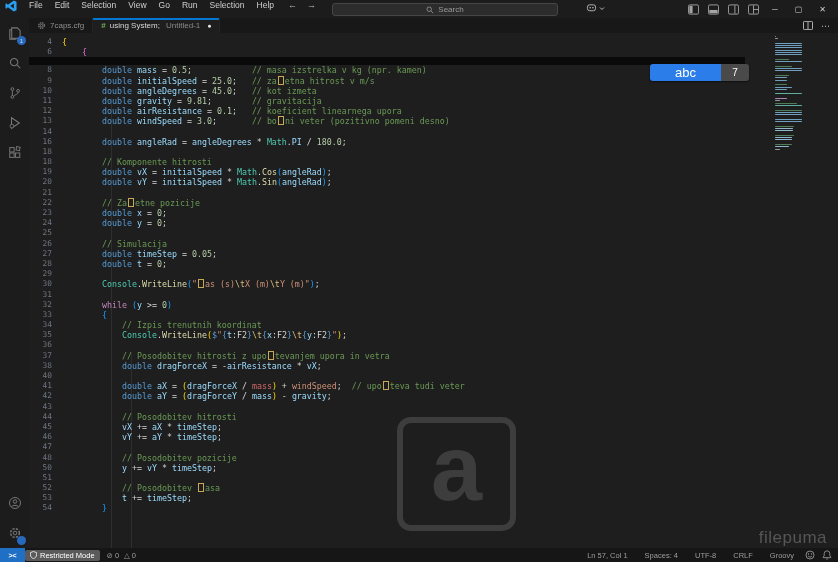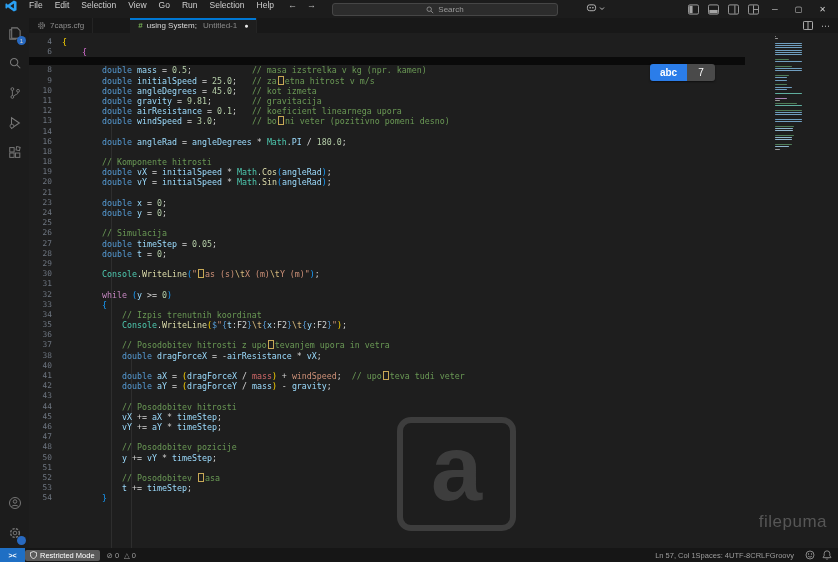--- a/index.html
+++ b/index.html
@@ -20,21 +20,21 @@
   .win-ctl{font-size:8px;color:#cfcfcf;padding:0 4px;}
   
   .activitybar{position:absolute;left:0;top:18px;width:29px;height:530px;background:#1c1c1c;
                border-right:1px solid #2b2b2b;display:flex;flex-direction:column;align-items:center;}
   .ab-icon{position:relative;width:29px;height:30px;display:flex;align-items:center;justify-content:center;opacity:.8;}
   .ab-badge{position:absolute;right:3px;bottom:3px;min-width:9px;height:9px;border-radius:5px;background:#2b7de9;
             color:#fff;font-size:6px;display:flex;align-items:center;justify-content:center;}
   .ab-bottom{margin-top:auto;display:flex;flex-direction:column;align-items:center;}
   
   .tabbar{position:absolute;left:29px;top:18px;width:809px;height:15px;background:#181818;display:flex;
-          font-size:8px;border-bottom:1px solid #151515;gap:37px;}
+          font-size:8px;border-bottom:1px solid #151515;}
   .tab{display:flex;align-items:center;gap:4px;padding:0 8px;border-right:1px solid #242424;color:#8f8f8f;position:relative;}
   .tab.active{background:#1e1e1e;color:#d6d6d6;}
   .tab.active::before{content:"";position:absolute;left:0;top:0;right:0;height:1.5px;background:#0078d4;}
   .tab .desc{color:#8a8a8a;margin-left:2px;}
   .tab .dirty{color:#e8e8e8;font-size:7px;margin-left:3px;}
   .tabbar-actions{margin-left:auto;display:flex;align-items:center;gap:8px;padding-right:8px;color:#cfcfcf;}
   
   .editor{position:absolute;left:29px;top:33px;width:809px;height:515px;background:#1e1e1e;}
   .code-wrap{position:absolute;left:0;top:4px;right:0;font-family:"DejaVu Sans Mono",monospace;font-size:8.3px;}
   .row{height:10.2px;line-height:10.2px;white-space:pre;display:flex;}
@@ -45,27 +45,27 @@
   .tk-o{color:#d4d4d4}.tk-k{color:#569CD6}.tk-c{color:#C586C0}.tk-v{color:#9CDCFE}
   .tk-n{color:#B5CEA8}.tk-s{color:#CE9178}.tk-e{color:#D7BA7D}.tk-m{color:#6A9955}
   .tk-t{color:#4EC9B0}.tk-f{color:#DCDCAA}.tk-b1{color:#FFD700}.tk-b2{color:#DA70D6}
   .tk-b3{color:#179FFF}.tk-r{color:#D16969}.tk-g{color:#CE9178}
   .tk-u{display:inline-block;width:4px;height:7px;border:1px solid #c8a956;margin:0 1px;vertical-align:-1px;}
   .minimap{position:absolute;left:746px;top:3px;width:30px;height:160px;}
   .mm-bar{height:1px;margin-bottom:1.3px;border-radius:.5px;}
   
   .abc-badge{position:absolute;left:650px;top:64px;height:17px;display:flex;border-radius:3px;overflow:hidden;
              box-shadow:0 1px 2px rgba(0,0,0,.5);font-family:"Liberation Sans",sans-serif;}
-  .abc-left{background:#2b7de9;color:#fff;font-size:10px;font-weight:bold;width:37px;display:flex;
+  .abc-left{background:#2b7de9;color:#fff;font-size:13px;font-weight:normal;width:71px;display:flex;
             align-items:center;justify-content:center;}
   .abc-right{background:#4a4a4a;color:#fff;font-size:10px;width:28px;display:flex;align-items:center;justify-content:center;}
   .watermark-box{position:absolute;left:397px;top:417px;width:107px;height:102px;border:6px solid #3d3d3d;
                  border-radius:14px;display:flex;align-items:center;justify-content:center;}
   .watermark-letter{color:#3d3d3d;font-size:92px;font-weight:bold;line-height:1;transform:translateY(-6px);}
-  .brand{position:absolute;right:11px;bottom:30px;color:#565656;font-size:17px;letter-spacing:.5px;}
+  .brand{position:absolute;right:11px;bottom:14px;color:#565656;font-size:17px;letter-spacing:.5px;}
   
   .statusbar{position:absolute;left:0;bottom:0;width:838px;height:14px;background:#161616;
              display:flex;align-items:center;font-size:7.5px;color:#9d9d9d;}
   .remote{width:25px;height:14px;background:#1f6fc4;color:#fff;display:flex;align-items:center;
           justify-content:center;font-size:7px;font-weight:bold;flex:none;}
   .restricted{background:#5a5a5a;color:#fff;border-radius:2px;padding:1px 5px;
               display:flex;align-items:center;gap:3px;}
   .problems{margin-left:7px;display:flex;align-items:center;gap:2px;}
   .sb-right{margin-left:auto;display:flex;align-items:center;gap:11px;padding-right:6px;}
   .sb-icons{display:flex;gap:7px;align-items:center;}
@@ -225,20 +225,21 @@
         <div class="row"><span class="ln">11</span><span class="code"><span class="tk-o">        </span><span class="tk-k">double</span><span class="tk-o"> </span><span class="tk-v">gravity</span><span class="tk-o"> = </span><span class="tk-n">9.81</span><span class="tk-o">;        </span><span class="tk-m">// gravitacija</span></span></div>
         <div class="row"><span class="ln">12</span><span class="code"><span class="tk-o">        </span><span class="tk-k">double</span><span class="tk-o"> </span><span class="tk-v">airResistance</span><span class="tk-o"> = </span><span class="tk-n">0.1</span><span class="tk-o">;   </span><span class="tk-m">// koeficient linearnega upora</span></span></div>
         <div class="row"><span class="ln">13</span><span class="code"><span class="tk-o">        </span><span class="tk-k">double</span><span class="tk-o"> </span><span class="tk-v">windSpeed</span><span class="tk-o"> = </span><span class="tk-n">3.0</span><span class="tk-o">;       </span><span class="tk-m">// bo</span><span class="tk-u"></span><span class="tk-m">ni veter (pozitivno pomeni desno)</span></span></div>
         <div class="row"><span class="ln">14</span><span class="code"></span></div>
         <div class="row"><span class="ln">16</span><span class="code"><span class="tk-o">        </span><span class="tk-k">double</span><span class="tk-o"> </span><span class="tk-v">angleRad</span><span class="tk-o"> = </span><span class="tk-v">angleDegrees</span><span class="tk-o"> * </span><span class="tk-t">Math</span><span class="tk-o">.</span><span class="tk-v">PI</span><span class="tk-o"> / </span><span class="tk-n">180.0</span><span class="tk-o">;</span></span></div>
         <div class="row"><span class="ln">18</span><span class="code"></span></div>
         <div class="row"><span class="ln">18</span><span class="code"><span class="tk-o">        </span><span class="tk-m">// Komponente hitrosti</span></span></div>
         <div class="row"><span class="ln">19</span><span class="code"><span class="tk-o">        </span><span class="tk-k">double</span><span class="tk-o"> </span><span class="tk-v">vX</span><span class="tk-o"> = </span><span class="tk-v">initialSpeed</span><span class="tk-o"> * </span><span class="tk-t">Math</span><span class="tk-o">.</span><span class="tk-f">Cos</span><span class="tk-b3">(</span><span class="tk-v">angleRad</span><span class="tk-b3">)</span><span class="tk-o">;</span></span></div>
         <div class="row"><span class="ln">20</span><span class="code"><span class="tk-o">        </span><span class="tk-k">double</span><span class="tk-o"> </span><span class="tk-v">vY</span><span class="tk-o"> = </span><span class="tk-v">initialSpeed</span><span class="tk-o"> * </span><span class="tk-t">Math</span><span class="tk-o">.</span><span class="tk-f">Sin</span><span class="tk-b3">(</span><span class="tk-v">angleRad</span><span class="tk-b3">)</span><span class="tk-o">;</span></span></div>
         <div class="row"><span class="ln">21</span><span class="code"></span></div>
+        <div class="row"><span class="ln">22</span><span class="code"><span class="tk-o">        </span><span class="tk-m">// Za</span><span class="tk-u"></span><span class="tk-m">etne pozicije</span></span></div>
         <div class="row"><span class="ln">23</span><span class="code"><span class="tk-o">        </span><span class="tk-k">double</span><span class="tk-o"> </span><span class="tk-v">x</span><span class="tk-o"> = </span><span class="tk-n">0</span><span class="tk-o">;</span></span></div>
         <div class="row"><span class="ln">24</span><span class="code"><span class="tk-o">        </span><span class="tk-k">double</span><span class="tk-o"> </span><span class="tk-v">y</span><span class="tk-o"> = </span><span class="tk-n">0</span><span class="tk-o">;</span></span></div>
         <div class="row"><span class="ln">25</span><span class="code"></span></div>
         <div class="row"><span class="ln">26</span><span class="code"><span class="tk-o">        </span><span class="tk-m">// Simulacija</span></span></div>
         <div class="row"><span class="ln">27</span><span class="code"><span class="tk-o">        </span><span class="tk-k">double</span><span class="tk-o"> </span><span class="tk-v">timeStep</span><span class="tk-o"> = </span><span class="tk-n">0.05</span><span class="tk-o">;</span></span></div>
         <div class="row"><span class="ln">28</span><span class="code"><span class="tk-o">        </span><span class="tk-k">double</span><span class="tk-o"> </span><span class="tk-v">t</span><span class="tk-o"> = </span><span class="tk-n">0</span><span class="tk-o">;</span></span></div>
         <div class="row"><span class="ln">29</span><span class="code"></span></div>
         <div class="row"><span class="ln">30</span><span class="code"><span class="tk-o">        </span><span class="tk-t">Console</span><span class="tk-o">.</span><span class="tk-f">WriteLine</span><span class="tk-b3">(</span><span class="tk-s">"</span><span class="tk-u"></span><span class="tk-s">as (s)</span><span class="tk-e">\t</span><span class="tk-s">X (m)</span><span class="tk-e">\t</span><span class="tk-s">Y (m)"</span><span class="tk-b3">)</span><span class="tk-o">;</span></span></div>
         <div class="row"><span class="ln">31</span><span class="code"></span></div>
         <div class="row"><span class="ln">32</span><span class="code"><span class="tk-o">        </span><span class="tk-c">while</span><span class="tk-o"> </span><span class="tk-b3">(</span><span class="tk-v">y</span><span class="tk-o"> &gt;= </span><span class="tk-n">0</span><span class="tk-b3">)</span></span></div>
@@ -336,21 +337,21 @@
       </svg>
       <span>Restricted Mode</span>
     </div>
     <div class="problems">
       <span>⊘</span>
       <span>0</span>
       <span style="margin-left:3px">△</span>
       <span>0</span>
     </div>
     <div class="sb-right">
-      <div style="display:flex;gap:0">
+      <div style="display:flex;gap:17px">
           <span>Ln 57, Col 1</span>
           <span>Spaces: 4</span>
           <span>UTF-8</span>
           <span>CRLF</span>
           <span>Groovy</span>
         </div>
       <div class="sb-icons">
         <svg width="10" height="10" viewBox="0 0 12 12">
           <circle cx="6" cy="6" r="4.8" fill="none" stroke="#9d9d9d" stroke-width="1"></circle>
           <circle cx="4.2" cy="4.8" r=".8" fill="#9d9d9d"></circle>

